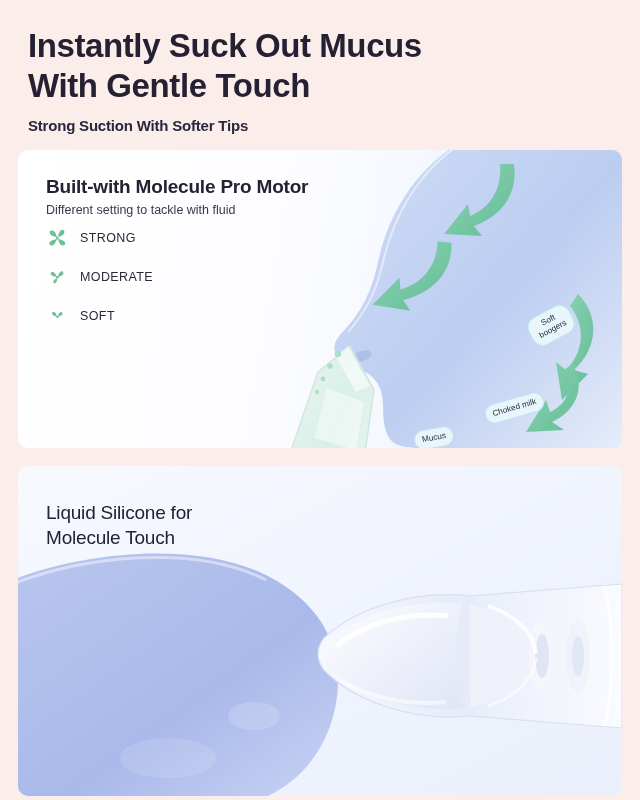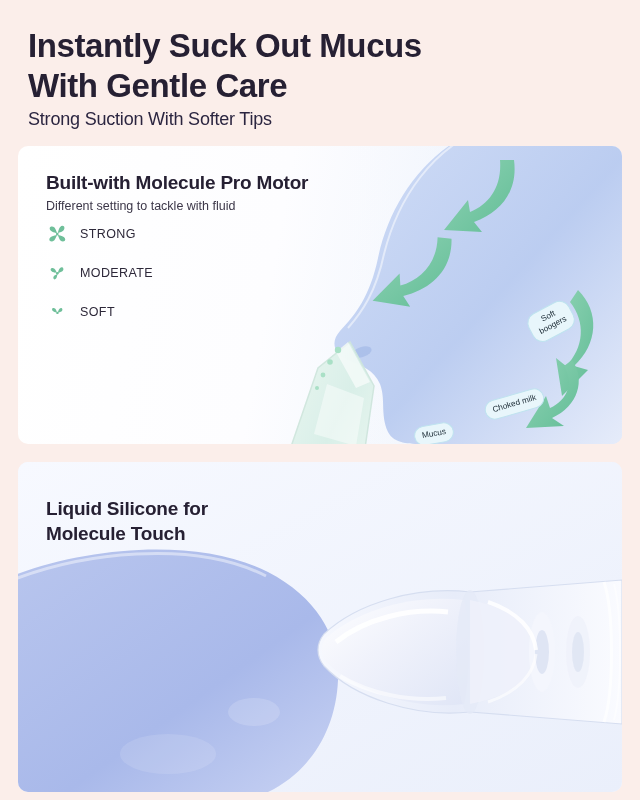--- a/index.html
+++ b/index.html
@@ -21,23 +21,23 @@
   
   .header { padding: 26px 8px 0 10px; }
   .headline {
     font-size: 33px;
     font-weight: 700;
     line-height: 1.22;
     color: #262033;
     letter-spacing: -0.4px;
   }
   .subhead {
-    margin-top: 2px;
-    font-size: 18px;
-    font-weight: 400;
+    margin-top: 10px;
+    font-size: 15px;
+    font-weight: 700;
     color: #2b2540;
     letter-spacing: -0.2px;
   }
 
   
   .card {
     position: relative;
     border-radius: 10px;
     overflow: hidden;
     background: #fff;
@@ -109,35 +109,35 @@
     background: linear-gradient(115deg,#f4f6fe 0%, #eef2fd 35%, #e9eefc 60%, #f6f8ff 100%);
   }
   .card-silicone .copy {
     position: relative;
     z-index: 5;
     padding: 34px 0 0 28px;
     width: 300px;
   }
   .card2-title {
     font-size: 19px;
-    font-weight: 700;
+    font-weight: 400;
     color: #262033;
     line-height: 1.35;
     letter-spacing: -0.2px;
   }
 </style>
 </head>
 <body>
 
 <div class="page">
 
   <div class="header">
     <div class="headline">
       <div>Instantly Suck Out Mucus</div>
-      <div>With Gentle Care</div>
+      <div>With Gentle Touch</div>
     </div>
     <div class="subhead">Strong Suction With Softer Tips</div>
   </div>
 
   <div class="card card-motor">
 
     <svg class="illus" viewBox="0 0 604 298" preserveAspectRatio="none">
       <defs>
         <linearGradient id="faceGrad" x1="0" y1="0" x2="1" y2="1">
           <stop offset="0%" stop-color="#cfdcf6"></stop>

